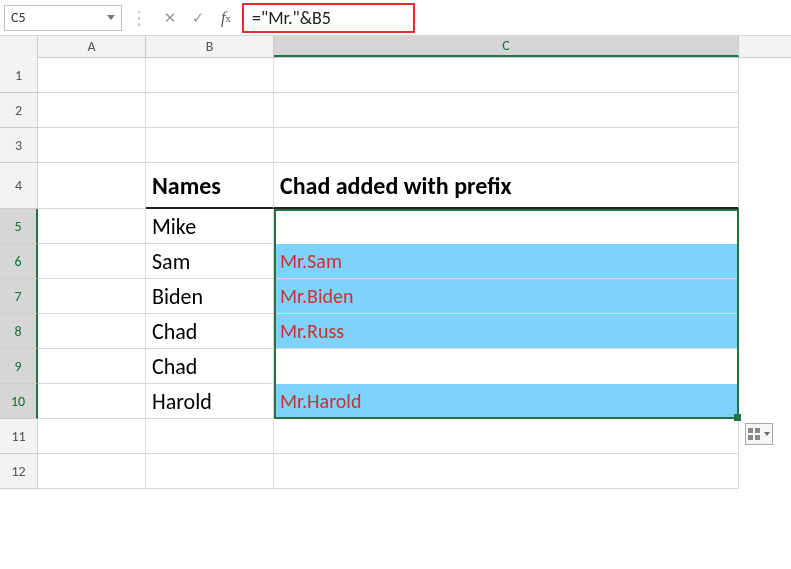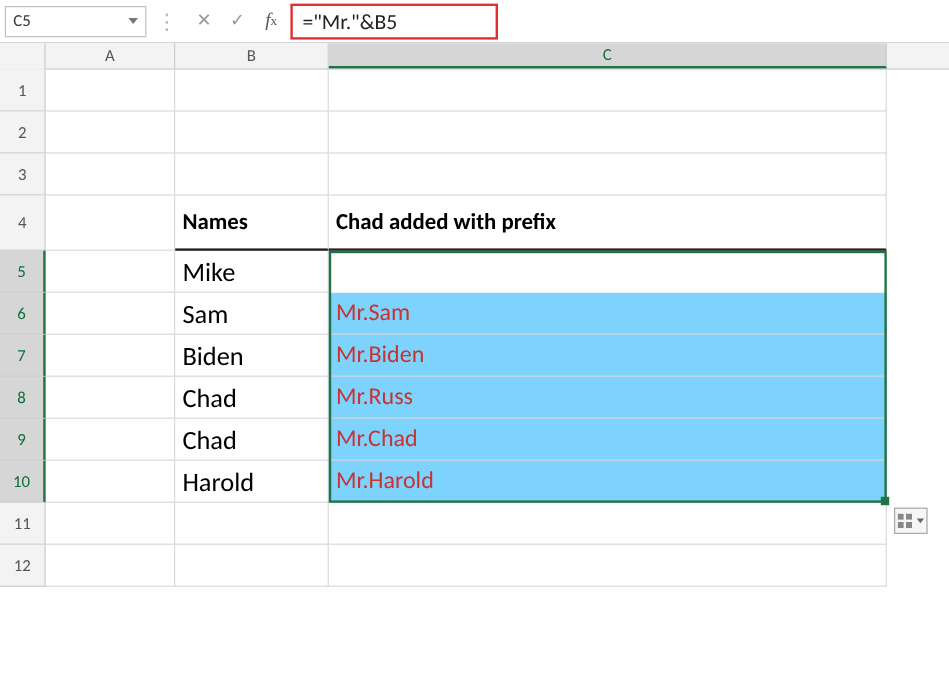--- a/index.html
+++ b/index.html
@@ -87,21 +87,21 @@
     border-bottom: 1px solid #d9d9d9;
     display:flex; align-items:center;
     padding: 0 6px;
     font-size: 20px;
     overflow: hidden;
     white-space: nowrap;
   }
   .bold { font-weight: 400; font-size: 22px; color:#000; }
   .header-cell {
     font-weight: 700;
-    font-size: 19px;
+    font-size: 24px;
     color: #000;
     border-bottom: 2px solid #222;
   }
   .red { color: #c93232; font-size:20px; }
   .selfill { background: #7dd3fc; }
   
   .c-A { width: 108px; }
   .c-B { width: 128px; }
   .c-C { width: 465px; }
   
@@ -213,21 +213,20 @@
           <div class="row-h sel">8</div>
           <div class="cell c-A"></div>
           <div class="cell c-B bold">Chad</div>
           <div class="cell c-C red selfill">Mr.Russ</div>
         </div>
 
       <div class="row">
           <div class="row-h sel">9</div>
           <div class="cell c-A"></div>
           <div class="cell c-B bold">Chad</div>
-          <div class="cell c-C red selfill">Mr.Chad</div>
         </div>
 
       <div class="row">
           <div class="row-h sel">10</div>
           <div class="cell c-A"></div>
           <div class="cell c-B bold">Harold</div>
           <div class="cell c-C red selfill">Mr.Harold</div>
         </div>
 
       <div class="row">

